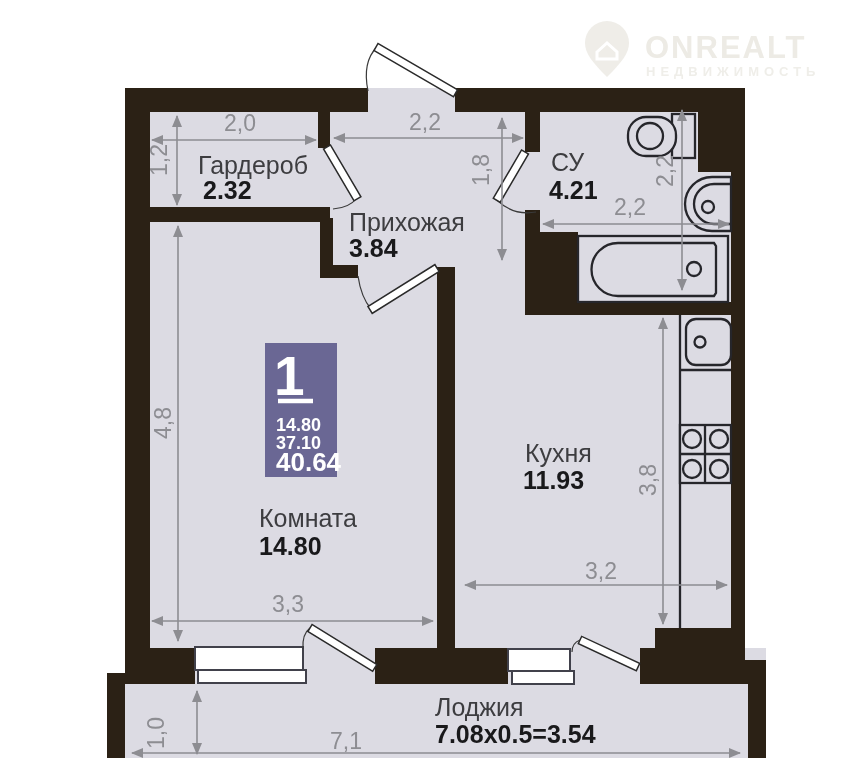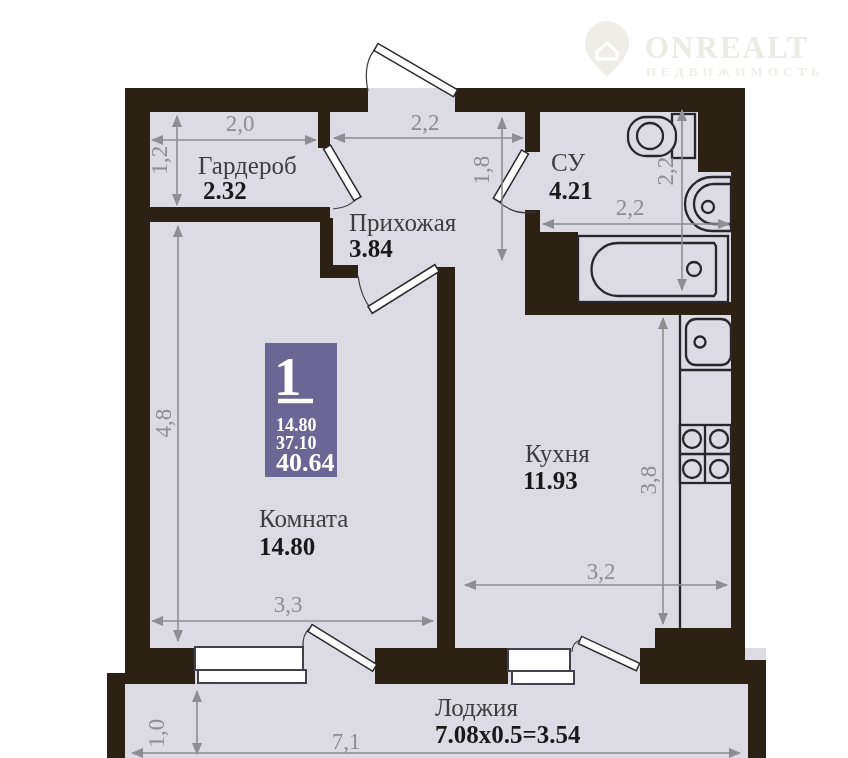--- a/index.html
+++ b/index.html
@@ -1,17 +1,17 @@
 <!DOCTYPE html>
 <html><head>
 <meta charset="utf-8">
 <style>
   html,body{margin:0;padding:0;background:#ffffff;}
   .stage{position:relative;width:848px;height:758px;background:#ffffff;overflow:hidden;
-         font-family:Liberation Serif, serif;}
+         font-family:Liberation Sans, sans-serif;}
   svg{position:absolute;left:0;top:0;}
   .wall{fill:#2b2115;}
   .floor{fill:#dcdbe3;}
   .fixture{fill:#dcdbe3;stroke:#26262b;stroke-width:2.3;}
   .fixline{fill:none;stroke:#26262b;stroke-width:2.3;}
   .win{fill:#ffffff;stroke:#41414b;stroke-width:2;}
   .leaf{fill:#ffffff;stroke:#2a2a2a;stroke-width:1.5;}
   .arc{fill:none;stroke:#3a3a3a;stroke-width:1.2;}
   .dim{stroke:#8d8d92;stroke-width:1.6;}
   .dimtxt{fill:#8d8d92;font-size:23px;}

